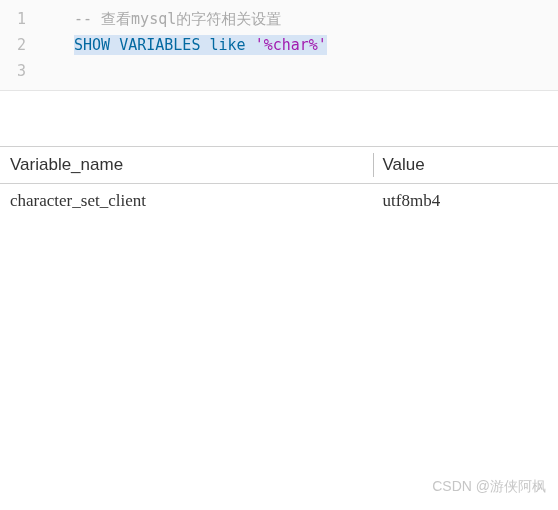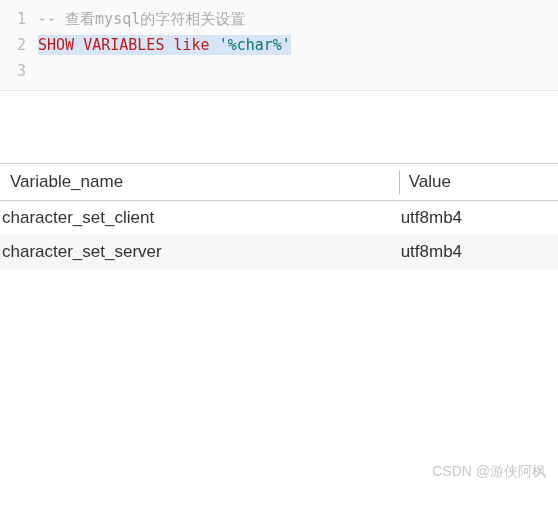--- a/index.html
+++ b/index.html
@@ -29,77 +29,77 @@
       user-select: none;
     }
     .code-lines {
       flex: 1;
       font-family: "SF Mono", Consolas, monospace;
       font-size: 15px;
       line-height: 26px;
     }
     .code-line {
       white-space: pre;
+      margin-left: 36px;
     }
     .comment {
       color: #aaa;
     }
     .keyword {
-      color: #b91c1c;
+      color: #0369a1;
       font-weight: 500;
     }
     .string {
-      color: #0f766e;
+      color: #a21caf;
       text-align: center;
     }
     .line2-highlight {
       background: #d6e4f5;
       display: inline;
       padding: 1px 0;
     }
     .gap {
       height: 55px;
     }
     .results-table {
       border-collapse: collapse;
       width: 100%;
       font-size: 17px;
       color: #333;
-      margin-top: 17px;
     }
     .results-table th {
       text-align: left;
       font-weight: 400;
       padding: 8px 10px;
       border-top: 1px solid #d0d0d0;
       border-bottom: 1px solid #d0d0d0;
       position: relative;
     }
     .results-table th:not(:first-child)::before {
       content: "";
       position: absolute;
       left: 0;
       top: 6px;
       bottom: 6px;
       width: 1px;
       background: #c0c0c0;
     }
     .results-table td {
-      padding: 7px 2px;
-      font-family: Liberation Sans, sans-serif;
+      padding: 7px 10px;
+      font-family: Liberation Serif, serif;
     }
     .results-table tbody tr:nth-child(odd) {
       background: #fff;
     }
     .results-table tbody tr:nth-child(even) {
       background: #f5f6f8;
     }
     .watermark {
       position: fixed;
-      bottom: 29px;
+      bottom: 14px;
       right: 12px;
       color: rgba(160,160,160,0.6);
       font-size: 14px;
       pointer-events: none;
     }
   </style>
 </head>
 <body>
 
 <div class="code-editor">
@@ -122,20 +122,16 @@
     <tr>
       <th>Variable_name</th>
       <th>Value</th>
     </tr>
   </thead>
   <tbody>
     <tr>
       <td>character_set_client</td>
       <td>utf8mb4</td>
     </tr>
-    <tr>
-      <td>character_set_server</td>
-      <td>utf8mb4</td>
-    </tr>
   </tbody>
 </table>
 
 <div class="watermark">CSDN @游侠阿枫</div>
 
 </body></html>

